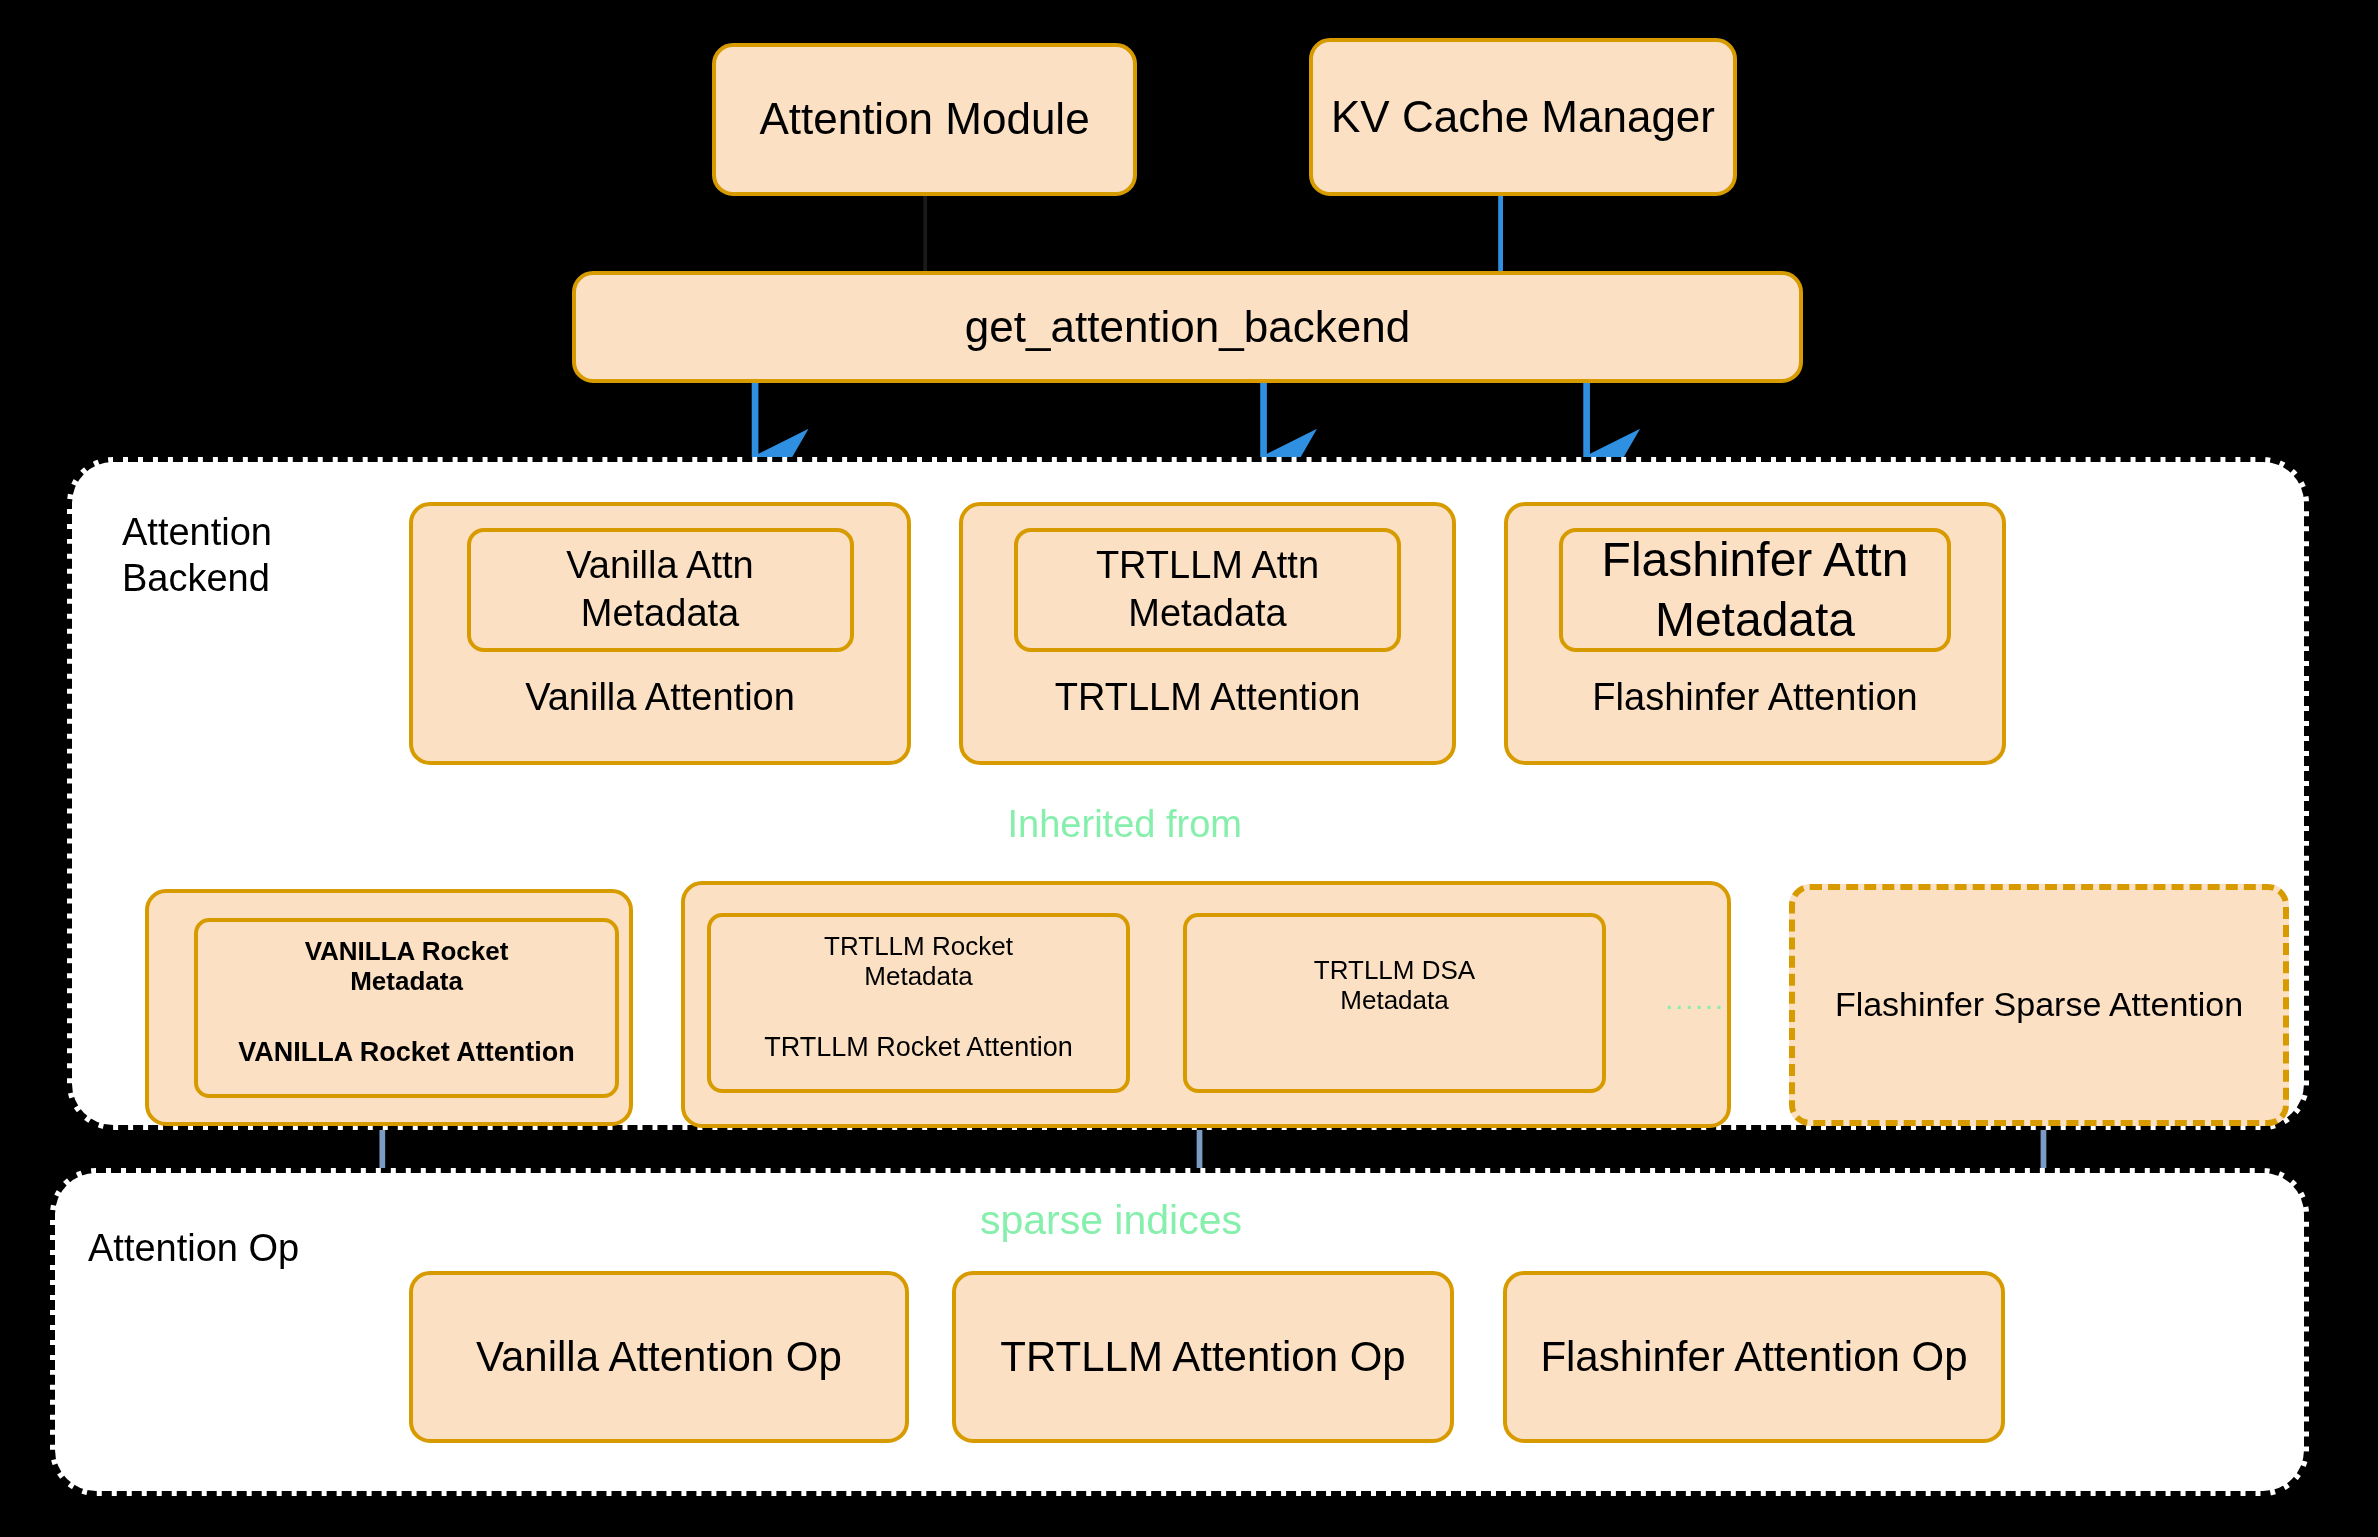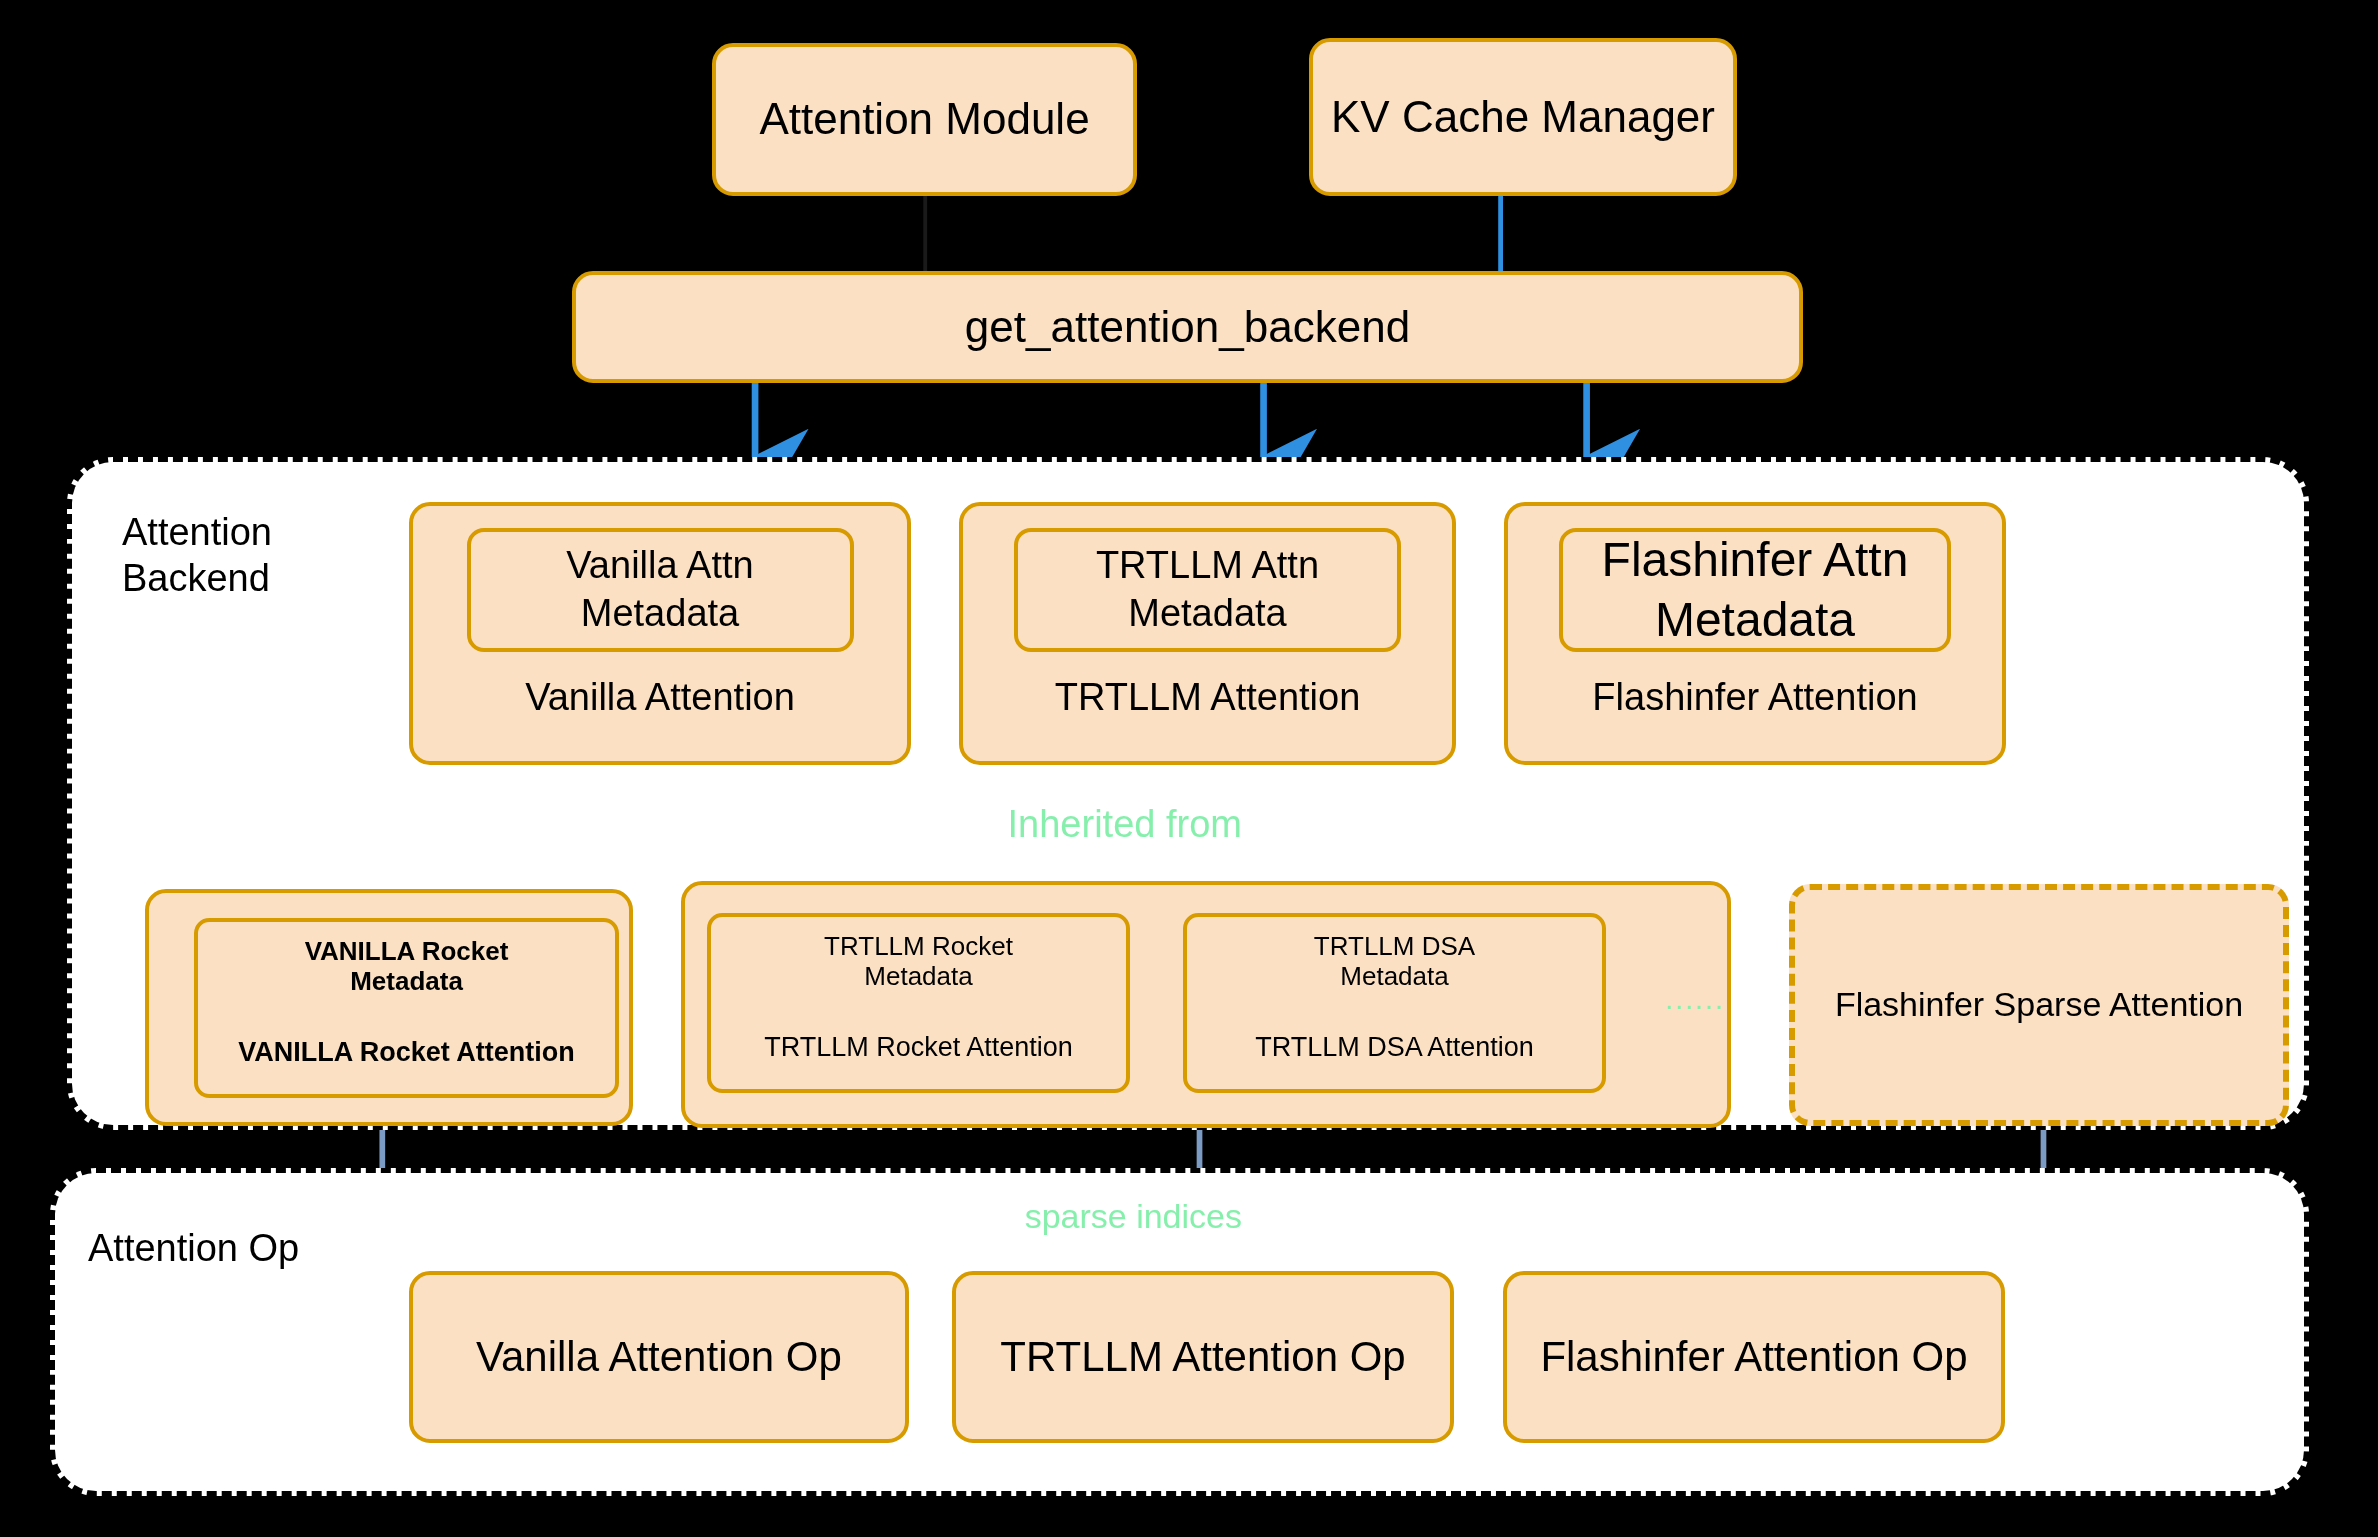--- a/index.html
+++ b/index.html
@@ -185,36 +185,33 @@
     <div class="title" style="width:100%; flex:1; font-size:27px;">
       <span>TRTLLM Rocket Attention</span>
     </div>
   </div>
 
   <div class="node" style="left:1183px; top:913px; width:423px; height:180px; border-radius:15.3px; flex-direction:column; justify-content:center; padding:9.6px;">
     <div class="meta" style="width:271px; height:100px; font-size:26px; margin:5.7px auto 0;">
       <span style="white-space:pre-line;">TRTLLM DSA
 Metadata</span>
     </div>
-    <div class="title" style="width:100%; flex:1; font-size:27px;">
-      <span>TRTLLM DSA Attention</span>
-    </div>
   </div>
 
   <div class="ftext" style="left:1620px; top:983px; width:105px; font-size:29px; letter-spacing:1.9px;">......</div>
 
   <div class="node dashed" style="left:1789px; top:884px; width:500px; height:242px; font-size:34px;">
     <span>Flashinfer Sparse Attention</span>
   </div>
 
   <div class="group" style="left:50px; top:1168px; width:2259px; height:328px;"></div>
 
   <div class="group-label" style="left:88px; top:1225px; width:382px;">Attention Op</div>
 
-  <div class="ftext" style="left:841px; top:1197px; width:401px; font-size:34px;">sparse indices</div>
+  <div class="ftext" style="left:841px; top:1197px; width:401px; font-size:41px;">sparse indices</div>
 
   <div class="node" style="left:409px; top:1271px; width:500px; height:172px; font-size:42px;">
     <span>Vanilla Attention Op</span>
   </div>
 
   <div class="node" style="left:952px; top:1271px; width:502px; height:172px; font-size:42px;">
     <span>TRTLLM Attention Op</span>
   </div>
 
   <div class="node" style="left:1503px; top:1271px; width:502px; height:172px; font-size:42px;">

